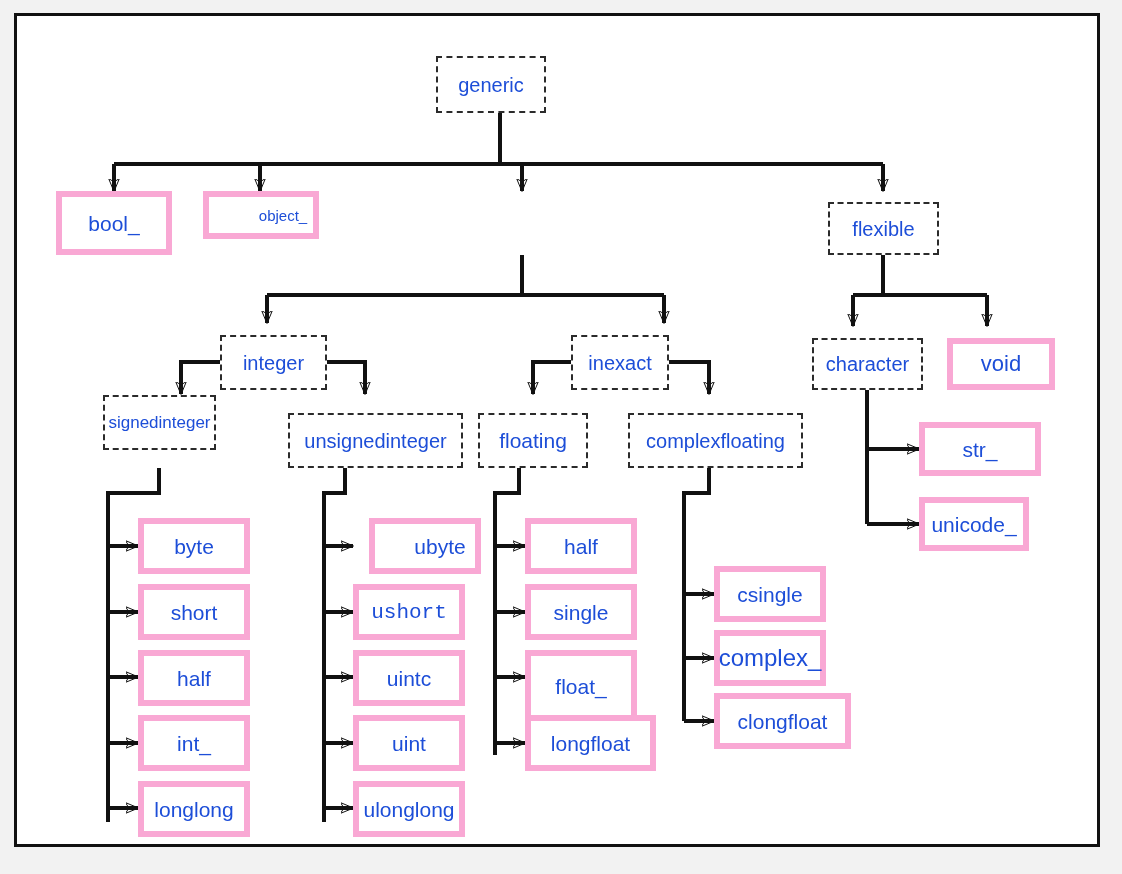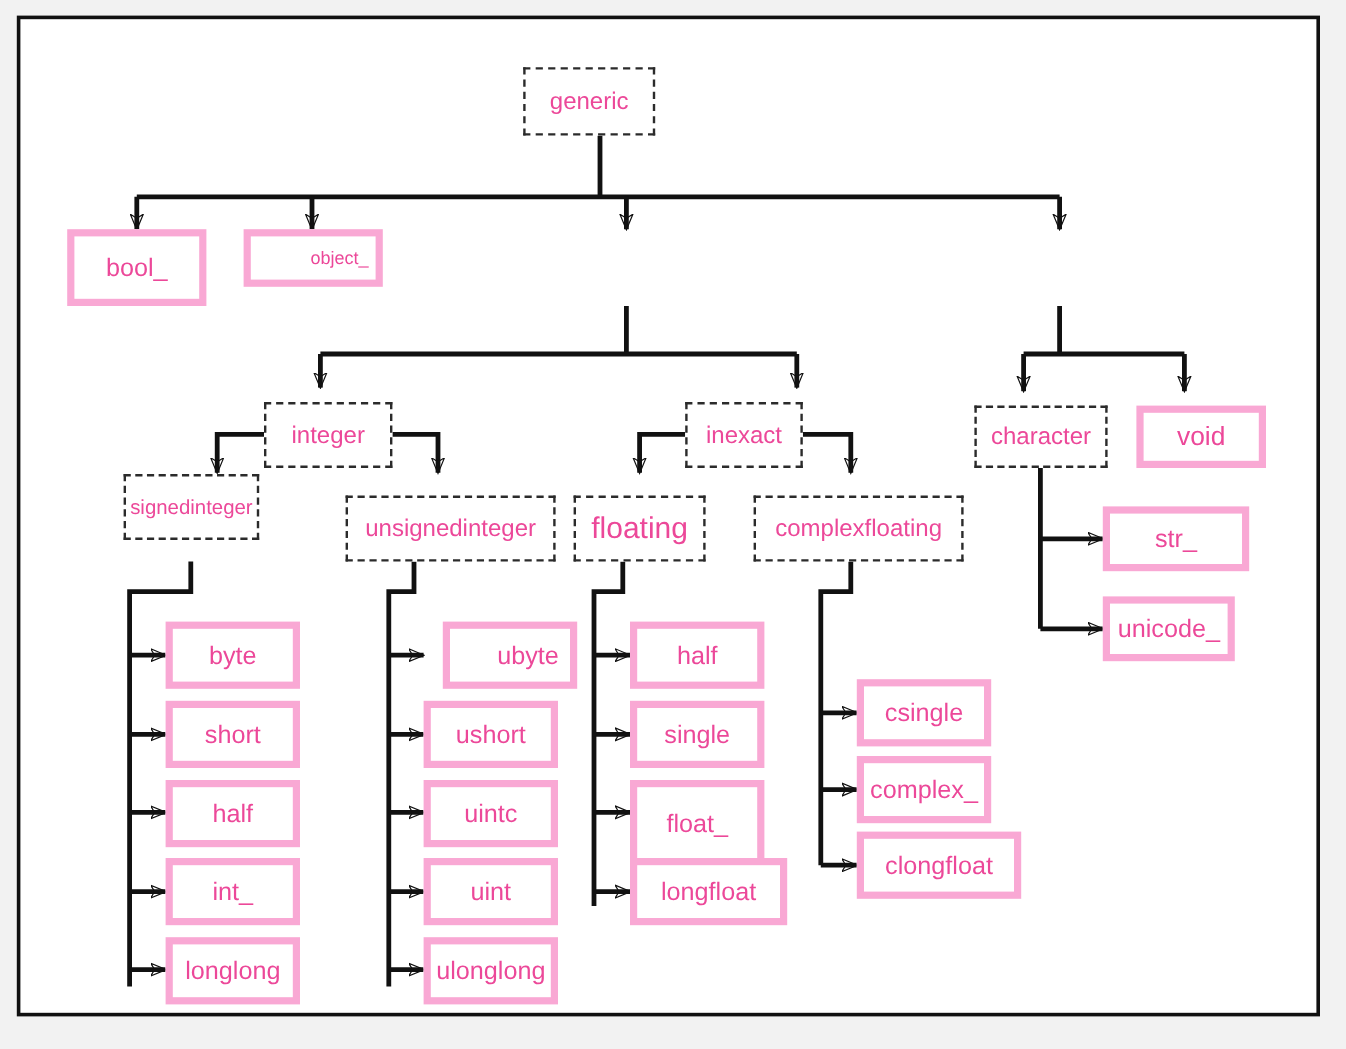--- a/index.html
+++ b/index.html
@@ -32,21 +32,21 @@
     top: 0;
     width: 1080px;
     height: 828px;
   }
   .node {
     position: absolute;
     box-sizing: border-box;
     display: flex;
     align-items: center;
     justify-content: center;
-    color: #ec4899;
+    color: #1d4ed8;
     background: transparent;
     white-space: nowrap;
     line-height: 1;
   }
   .node.solid {
     border: 6px solid #f9a8d4;
     background: #ffffff;
   }
   .node.dashed {
     border: 2px dashed #2b2b2b;
@@ -142,41 +142,44 @@
       <div class="node dashed" style="left:419px; top:40px; width:110px; height:57px; font-size:20px;">
         <span class="label">generic</span>
       </div>
 
       <div class="node solid" style="left:39px; top:175px; width:116px; height:64px; font-size:21px;">
         <span class="label">bool_</span>
       </div>
       <div class="node solid" style="left:186px; top:175px; width:116px; height:48px; font-size:15px;padding-left:44px;">
         <span class="label">object_</span>
       </div>
+      <div class="node dashed" style="left:811px; top:186px; width:111px; height:53px; font-size:20px;">
+        <span class="label">flexible</span>
+      </div>
 
       <div class="node dashed" style="left:203px; top:319px; width:107px; height:55px; font-size:20px;">
         <span class="label">integer</span>
       </div>
       <div class="node dashed" style="left:554px; top:319px; width:98px; height:55px; font-size:20px;">
         <span class="label">inexact</span>
       </div>
       <div class="node dashed" style="left:795px; top:322px; width:111px; height:52px; font-size:20px;">
         <span class="label">character</span>
       </div>
       <div class="node solid" style="left:930px; top:322px; width:108px; height:52px; font-size:22px;">
         <span class="label">void</span>
       </div>
 
       <div class="node dashed" style="left:86px; top:379px; width:113px; height:55px; font-size:17px;">
         <span class="label">signedinteger</span>
       </div>
       <div class="node dashed" style="left:271px; top:397px; width:175px; height:55px; font-size:20px;">
         <span class="label">unsignedinteger</span>
       </div>
-      <div class="node dashed" style="left:461px; top:397px; width:110px; height:55px; font-size:25px;">
+      <div class="node dashed" style="left:461px; top:397px; width:110px; height:55px; font-size:21px;">
         <span class="label">floating</span>
       </div>
       <div class="node dashed" style="left:611px; top:397px; width:175px; height:55px; font-size:20px;">
         <span class="label">complexfloating</span>
       </div>
 
       <div class="node solid" style="left:902px; top:406px; width:122px; height:54px; font-size:21px;">
         <span class="label">str_</span>
       </div>
       <div class="node solid" style="left:902px; top:481px; width:110px; height:54px; font-size:21px;">
@@ -195,21 +198,21 @@
       <div class="node solid" style="left:121px; top:699px; width:112px; height:56px; font-size:21px;">
         <span class="label">int_</span>
       </div>
       <div class="node solid" style="left:121px; top:765px; width:112px; height:56px; font-size:21px;">
         <span class="label">longlong</span>
       </div>
 
       <div class="node solid" style="left:352px; top:502px; width:112px; height:56px; font-size:21px;padding-left:30px;">
         <span class="label">ubyte</span>
       </div>
-      <div class="node solid" style="left:336px; top:568px; width:112px; height:56px; font-size:21px;">
+      <div class="node solid" style="left:336px; top:568px; width:112px; height:56px; font-size:21px;font-family:Liberation Mono, monospace;">
         <span class="label">ushort</span>
       </div>
       <div class="node solid" style="left:336px; top:634px; width:112px; height:56px; font-size:21px;">
         <span class="label">uintc</span>
       </div>
       <div class="node solid" style="left:336px; top:699px; width:112px; height:56px; font-size:21px;">
         <span class="label">uint</span>
       </div>
       <div class="node solid" style="left:336px; top:765px; width:112px; height:56px; font-size:21px;">
         <span class="label">ulonglong</span>
@@ -224,21 +227,21 @@
       <div class="node solid" style="left:508px; top:634px; width:112px; height:72px; font-size:21px;">
         <span class="label">float_</span>
       </div>
       <div class="node solid" style="left:508px; top:699px; width:131px; height:56px; font-size:21px;">
         <span class="label">longfloat</span>
       </div>
 
       <div class="node solid" style="left:697px; top:550px; width:112px; height:56px; font-size:21px;">
         <span class="label">csingle</span>
       </div>
-      <div class="node solid" style="left:697px; top:614px; width:112px; height:56px; font-size:21px;">
+      <div class="node solid" style="left:697px; top:614px; width:112px; height:56px; font-size:24px;">
         <span class="label">complex_</span>
       </div>
       <div class="node solid" style="left:697px; top:677px; width:137px; height:56px; font-size:21px;">
         <span class="label">clongfloat</span>
       </div>
 
     </div>
   </div>
 </div>
 

